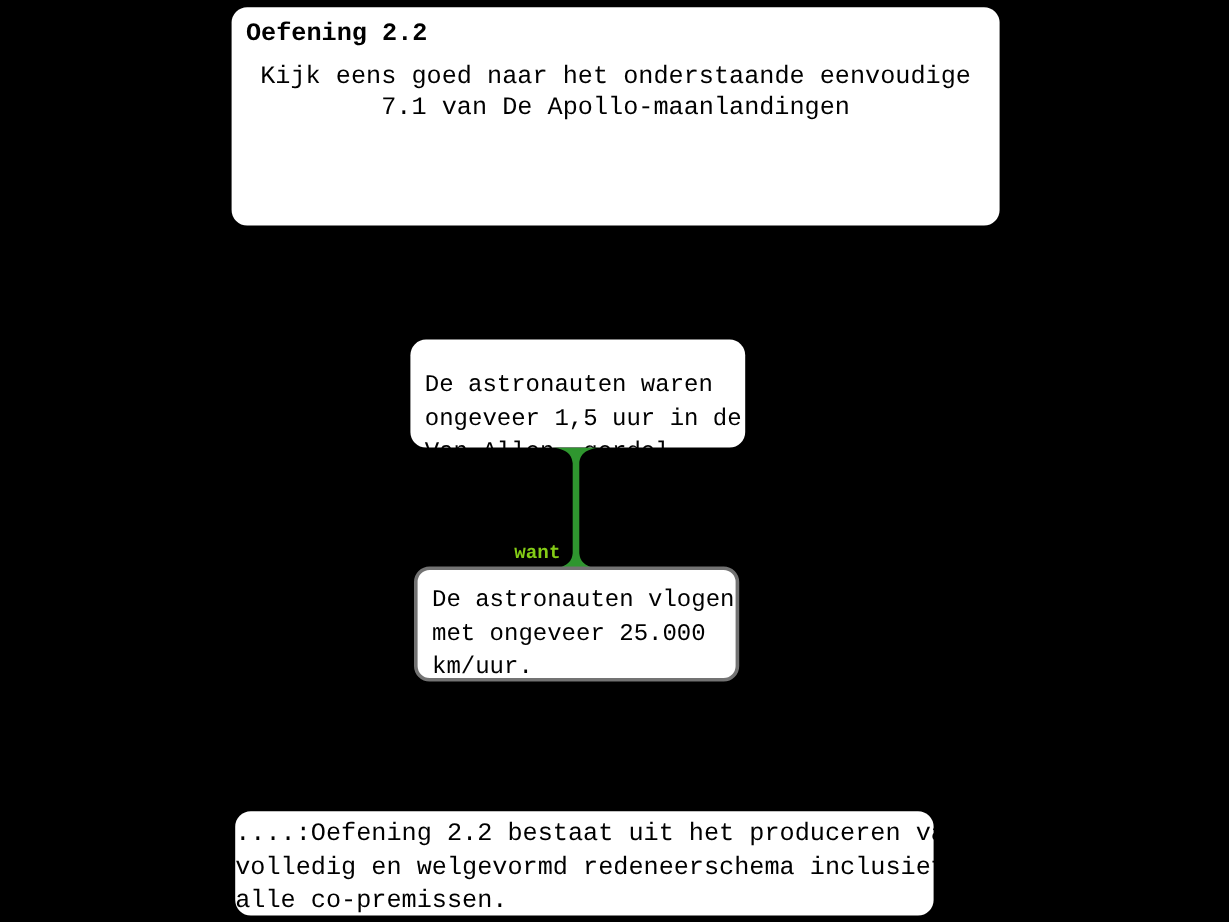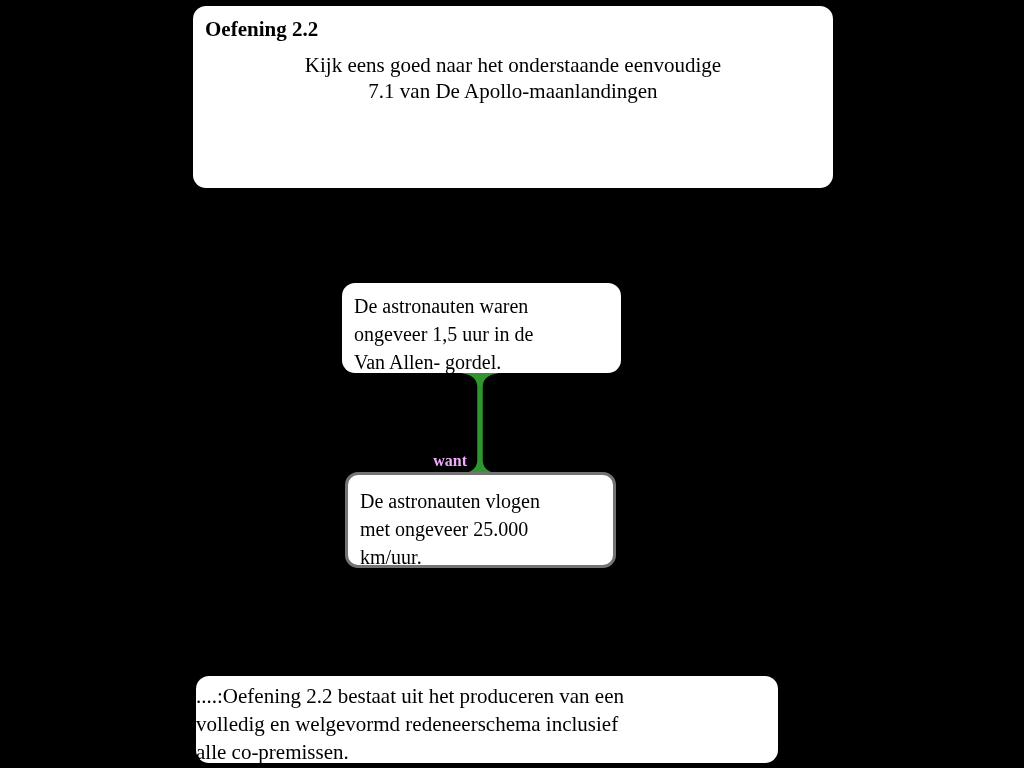--- a/index.html
+++ b/index.html
@@ -6,21 +6,21 @@
     margin: 0;
     padding: 0;
     background: #000000;
   }
   .canvas {
     position: relative;
     width: 1024px;
     height: 768px;
     background: #000000;
     overflow: hidden;
-    font-family: Liberation Serif, serif;
+    font-family: Liberation Mono, monospace;
     color: #000000;
   }
   .white-box {
     position: absolute;
     background: #ffffff;
     border-radius: 13px;
     box-sizing: border-box;
   }
   .box-exercise {
     left: 193px; top: 6px;
@@ -37,21 +37,21 @@
     white-space: nowrap;
   }
   .box-exercise .body-line {
     font-size: 21px;
     line-height: 26px;
     text-align: center;
   }
   .box-claim {
     left: 342px; top: 283px;
     width: 279px; height: 90px;
-    padding: 9px 12px;
+    padding: 25px 12px;
   }
   .box-claim .node-line {
     font-size: 20px;
     line-height: 28px;
   }
   .box-reason {
     left: 345px; top: 472px;
     width: 271px; height: 96px;
     border: 3px solid #737373;
     padding: 12px 12px;
@@ -66,21 +66,21 @@
     width: 50px; height: 101px;
   }
   .want-label {
     position: absolute;
     left: 415px; top: 452px;
     width: 52px;
     text-align: right;
     font-size: 16px;
     font-weight: bold;
     line-height: 18px;
-    color: #f0abfc;
+    color: #84cc16;
   }
   .box-task {
     left: 196px; top: 676px;
     width: 582px; height: 87px;
     padding: 6px 0;
   }
   .box-task .task-line {
     font-size: 21px;
     line-height: 28px;
   }

